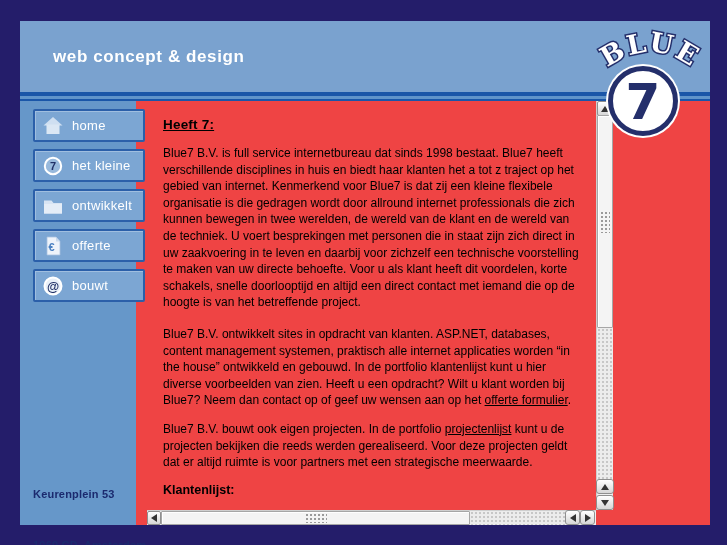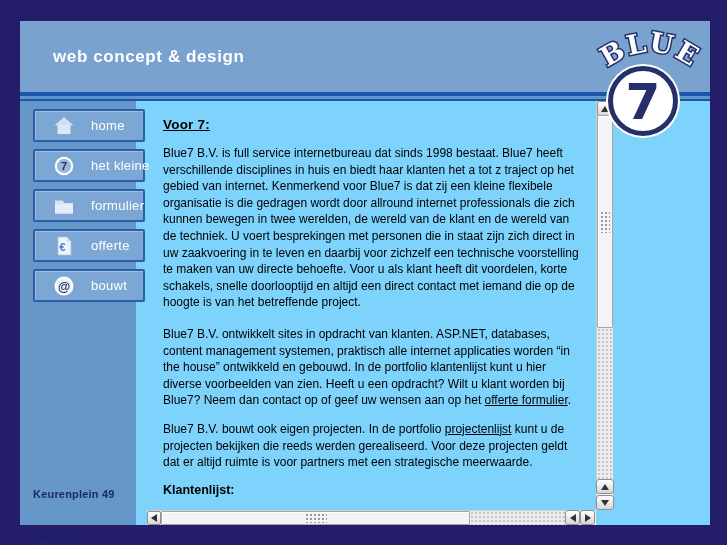--- a/index.html
+++ b/index.html
@@ -1,37 +1,37 @@
 <!DOCTYPE html>
 <html><head>
 <meta charset="utf-8">
 <style>
   html,body{margin:0;padding:0;background:#241d6a;}
   *{box-sizing:border-box;}
   #stage{position:relative;width:727px;height:545px;background:#241d6a;overflow:hidden;
          font-family:"Liberation Sans",sans-serif;}
-  #page{position:absolute;left:20px;top:21px;width:690px;height:504px;background:#7dd3fc;}
+  #page{position:absolute;left:20px;top:21px;width:690px;height:504px;background:#ef4444;}
 
   
   .header{position:absolute;left:0;top:0;width:690px;height:71px;background:#7aa2cf;}
   .tagline{position:absolute;left:33px;top:26px;color:#ffffff;font-size:17px;font-weight:600;
            letter-spacing:.6px;}
   .stripes{position:absolute;left:0;top:71px;width:690px;}
   .stripe-a{height:4px;background:#1a56a8;}
   .stripe-b{height:3px;background:#6094ca;}
   .stripe-c{height:2px;background:#1a56a8;}
 
   
   .logo{position:absolute;left:575px;top:-1px;width:110px;height:122px;z-index:5;}
 
   
   .sidebar{position:absolute;left:0;top:80px;width:116px;height:424px;background:#6697c9;}
   .nav-btn{position:absolute;left:13px;width:112px;height:33px;background:#7ca6d3;
            border:2px solid #2b5fa9;border-radius:2px;display:flex;align-items:center;
-           padding-left:18px;gap:16px;color:#ffffff;font-size:13px;cursor:pointer;z-index:3;
+           padding-left:7px;gap:8px;color:#ffffff;font-size:13px;cursor:pointer;z-index:3;
            box-shadow:inset 1px 1px 0 rgba(255,255,255,.28);}
   .nav-btn .ic{width:22px;height:22px;flex:0 0 22px;}
   .nav-label{white-space:nowrap;letter-spacing:.3px;}
 
   
   .address{position:absolute;left:13px;top:431px;color:#1b2a6e;font-size:11px;font-weight:bold;
            line-height:17px;letter-spacing:.2px;z-index:3;white-space:pre;}
 
   
   .content{position:absolute;left:143px;top:96px;width:436px;color:#000;}
@@ -111,49 +111,49 @@
         <text x="11" y="15" text-anchor="middle" font-family="Liberation Sans, sans-serif" font-size="11" font-weight="bold" fill="#203066">7</text>
       </svg>
       <span class="nav-label">het kleine</span>
     </div>
 
     <div class="nav-btn" style="top:168px">
       <svg class="ic" viewBox="0 0 22 22">
         <path d="M2,5.5 h7.5 l2,2.5 h8.5 v10.5 h-18 z" fill="#d8e4f3"></path>
         <rect x="2" y="9" width="18" height="9.5" fill="#e5edf7"></rect>
       </svg>
-      <span class="nav-label">formulier</span>
+      <span class="nav-label">ontwikkelt</span>
     </div>
 
     <div class="nav-btn" style="top:208px">
       <svg class="ic" viewBox="0 0 22 22">
         <path d="M5,2 h9 l4,4.5 v13.5 h-13 z" fill="#eef3fa" stroke="#a7c0e0" stroke-width="0.8"></path>
         <path d="M14,2 l4,4.5 h-4 z" fill="#c9daee"></path>
         <text x="9.5" y="16" text-anchor="middle" font-family="Liberation Sans, sans-serif" font-size="11" font-weight="bold" fill="#4a80c2">€</text>
       </svg>
       <span class="nav-label">offerte</span>
     </div>
 
     <div class="nav-btn" style="top:248px">
       <svg class="ic" viewBox="0 0 22 22">
         <circle cx="11" cy="11" r="8.5" fill="#e9f0f8" stroke="#ffffff" stroke-width="2"></circle>
         <text x="11" y="15.5" text-anchor="middle" font-family="Liberation Sans, sans-serif" font-size="12.5" font-weight="bold" fill="#203066">@</text>
       </svg>
       <span class="nav-label">bouwt</span>
     </div>
 
     <div class="address">
-      <div>Keurenplein 49</div>
+      <div>Keurenplein 53</div>
       <div>1069 CD  Amsterdam</div>
       
       
     </div>
 
     <div class="content">
-      <div class="section-title">Voor 7:</div>
+      <div class="section-title">Heeft 7:</div>
       <p>Blue7 B.V. is full service internetbureau dat sinds 1998 bestaat. Blue7 heeft verschillende disciplines in huis en biedt haar klanten het a tot z traject op het gebied van internet. Kenmerkend voor Blue7 is dat zij een kleine flexibele organisatie is die gedragen wordt door allround internet professionals die zich kunnen bewegen in twee werelden, de wereld van de klant en de wereld van de techniek. U voert besprekingen met personen die in staat zijn zich direct in uw zaakvoering in te leven en daarbij voor zichzelf een technische voorstelling te maken van uw directe behoefte. Voor u als klant heeft dit voordelen, korte schakels, snelle doorlooptijd en altijd een direct contact met iemand die op de hoogte is van het betreffende project.</p>
       <div class="gap"></div>
       <p><span>Blue7 B.V. ontwikkelt sites in opdracht van klanten. ASP.NET, databases, content management systemen, praktisch alle internet applicaties worden “in the house” ontwikkeld en gebouwd. In de portfolio klantenlijst kunt u hier diverse voorbeelden van zien. Heeft u een opdracht? Wilt u klant worden bij Blue7? Neem dan contact op of geef uw wensen aan op het </span><span class="tlink">offerte formulier</span><span>.</span></p>
       <p><span>Blue7 B.V. bouwt ook eigen projecten. In de portfolio </span><span class="tlink">projectenlijst</span><span> kunt u de projecten bekijken die reeds werden gerealiseerd. Voor deze projecten geldt dat er altijd ruimte is voor partners met een strategische meerwaarde.</span></p>
       <div class="sub-title">Klantenlijst:</div>
     </div>
 
     <div class="vscroll">
       <div class="sbtn" style="left:0;top:0;width:16px;height:15px">
         <div class="tri-up"></div>

